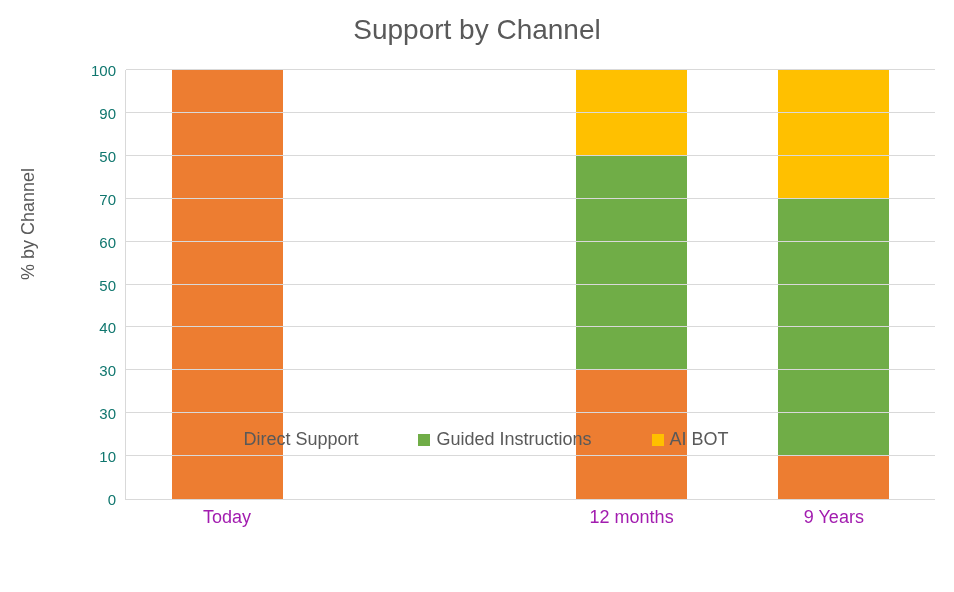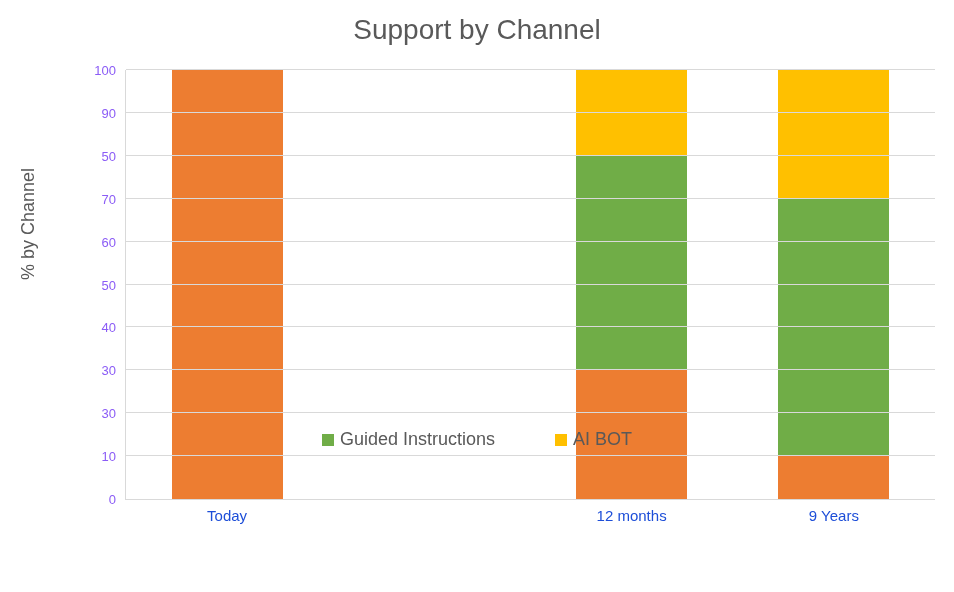--- a/index.html
+++ b/index.html
@@ -50,22 +50,22 @@
     .gridline {
       position: absolute;
       left: 0;
       width: 100%;
       border-top: 1px solid #d9d9d9;
     }
     .y-tick-label {
       position: absolute;
       right: 100%;
       margin-right: 10px;
-      font-size: 13px;
-      color: #8b5cf6;
+      font-size: 15px;
+      color: #0f766e;
       transform: translateY(-50%);
     }
     .bars-area {
       position: absolute;
       left: 0;
       bottom: 0;
       width: 100%;
       height: 100%;
     }
     .bar-group {
@@ -75,22 +75,22 @@
     }
     .bar-segment {
       position: absolute;
       left: 0;
       width: 100%;
     }
     .x-tick-label {
       position: absolute;
       top: 100%;
       margin-top: 8px;
-      font-size: 15px;
-      color: #1d4ed8;
+      font-size: 18px;
+      color: #a21caf;
       transform: translateX(-50%);
       white-space: nowrap;
     }
     .legend {
       position: absolute;
       bottom: 6px;
       left: 0;
       width: 100%;
       display: flex;
       justify-content: center;
@@ -156,20 +156,24 @@
       <div class="gridline" style="bottom: 80%;"></div>
       <div class="y-tick-label" style="bottom: 80%; transform: translateY(50%);">50</div>
       <div class="gridline" style="bottom: 90%;"></div>
       <div class="y-tick-label" style="bottom: 90%; transform: translateY(50%); margin-left: 12px;">90</div>
       <div class="gridline" style="bottom: 100%;"></div>
       <div class="y-tick-label" style="bottom: 100%; transform: translateY(50%);">100</div>
     </div>
 
   <div class="legend">
     <div class="legend-item">
+      <span class="legend-swatch" style="background: rgb(237, 125, 49);"></span>
+      <span>Direct Support</span>
+    </div>
+    <div class="legend-item">
       <span class="legend-swatch" style="background: rgb(112, 173, 71);"></span>
       <span>Guided Instructions</span>
     </div>
     <div class="legend-item">
       <span class="legend-swatch" style="background: rgb(255, 192, 0);"></span>
       <span>AI BOT</span>
     </div>
   </div>
 </div>
 

